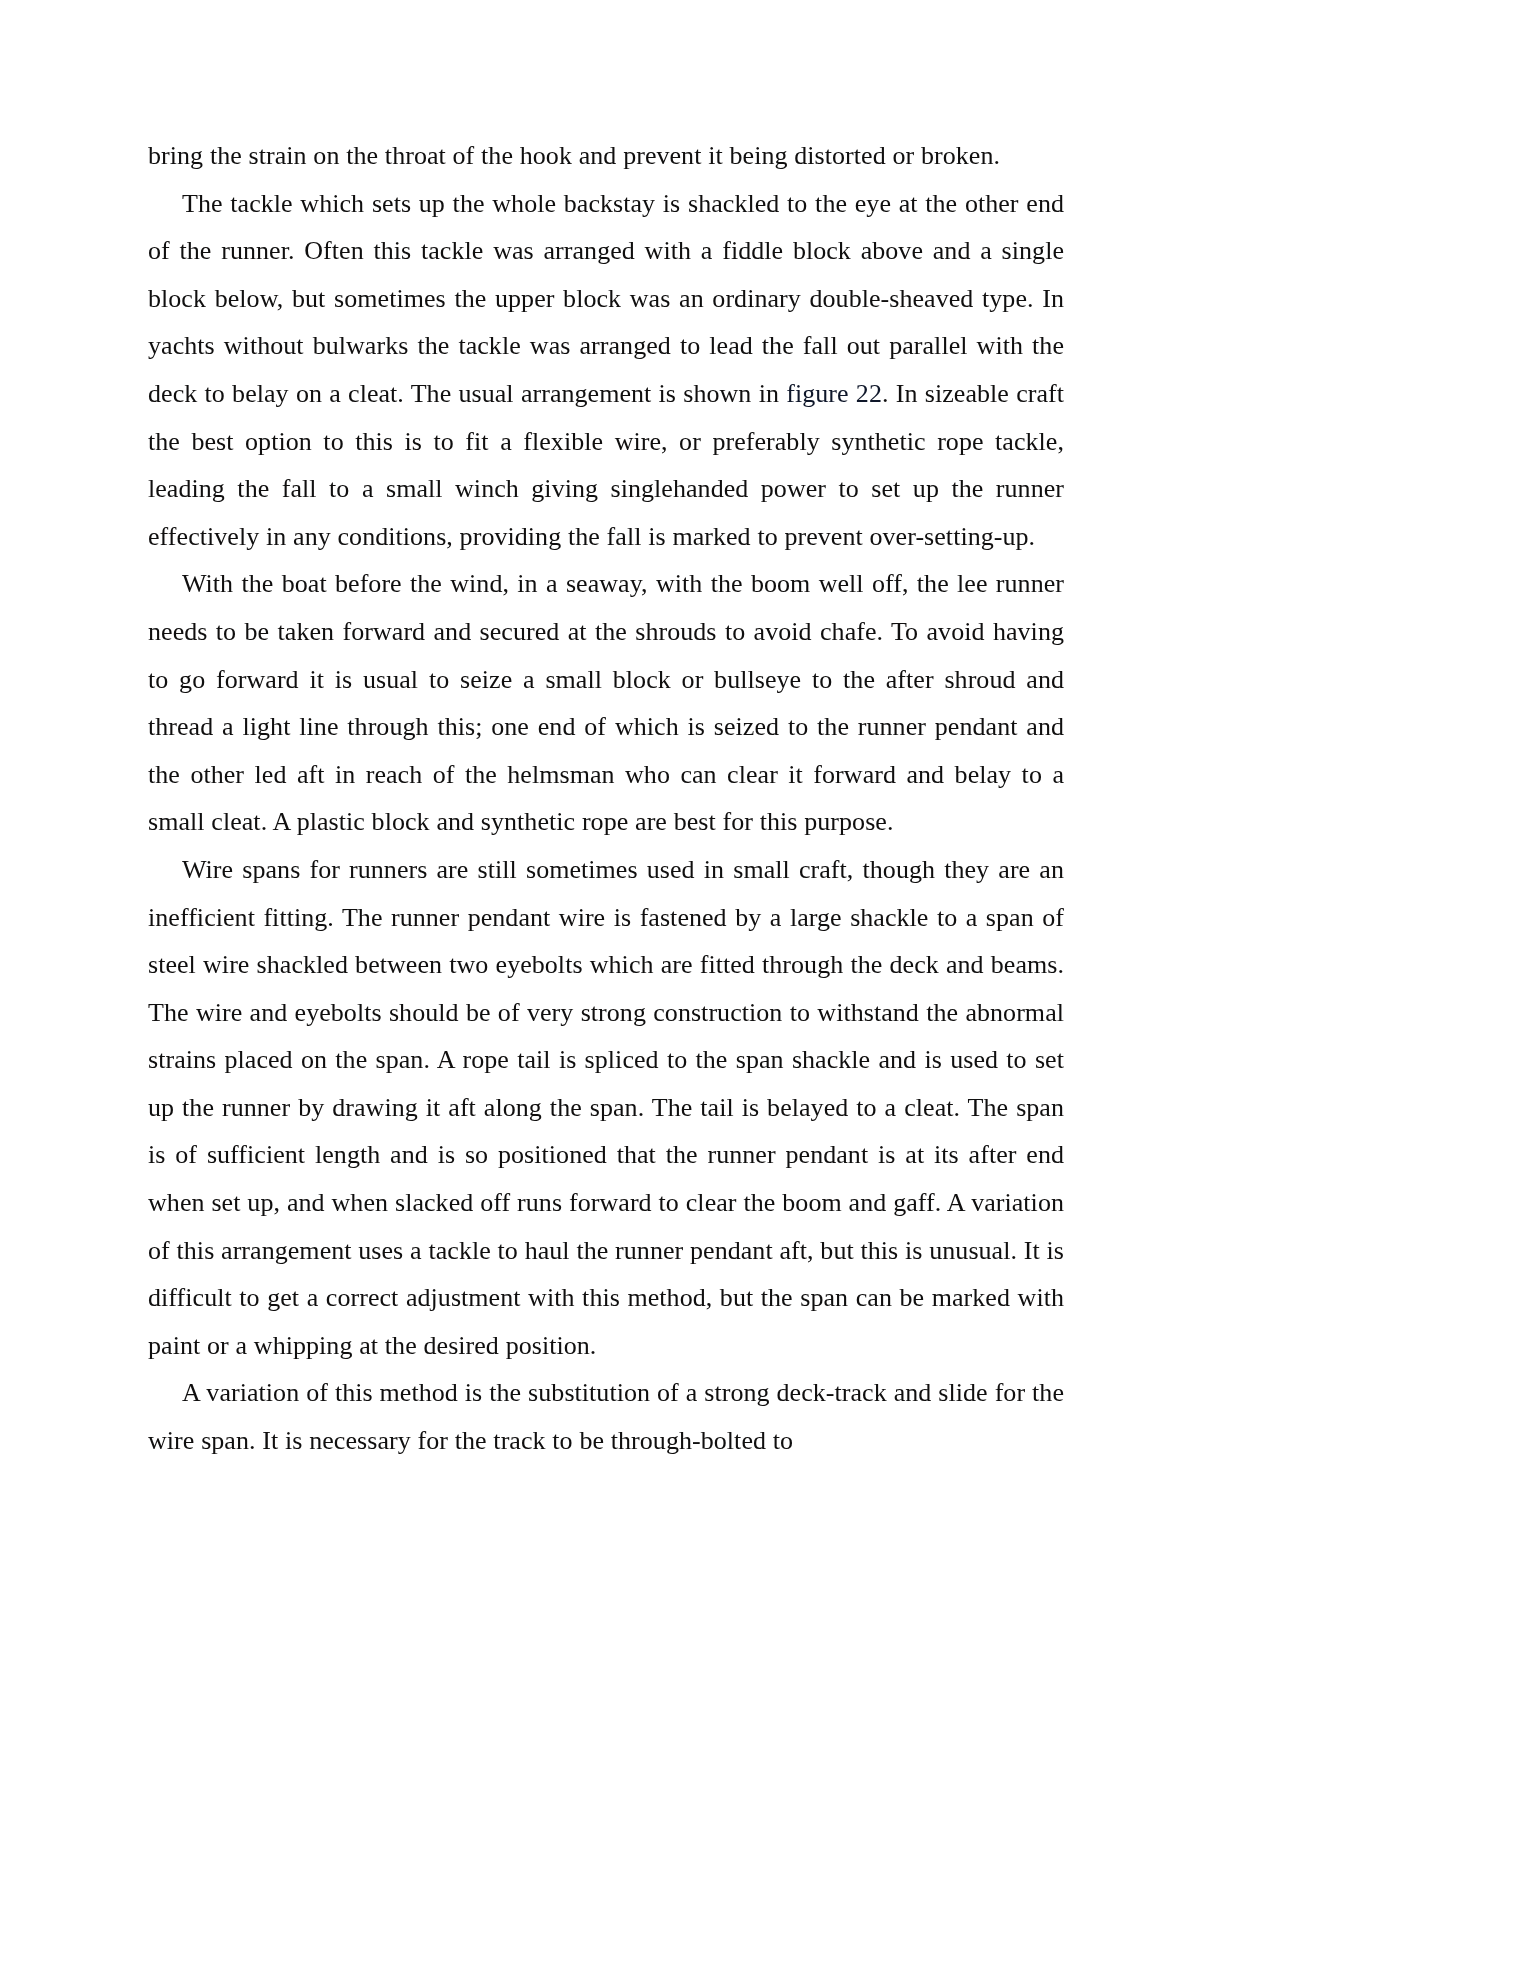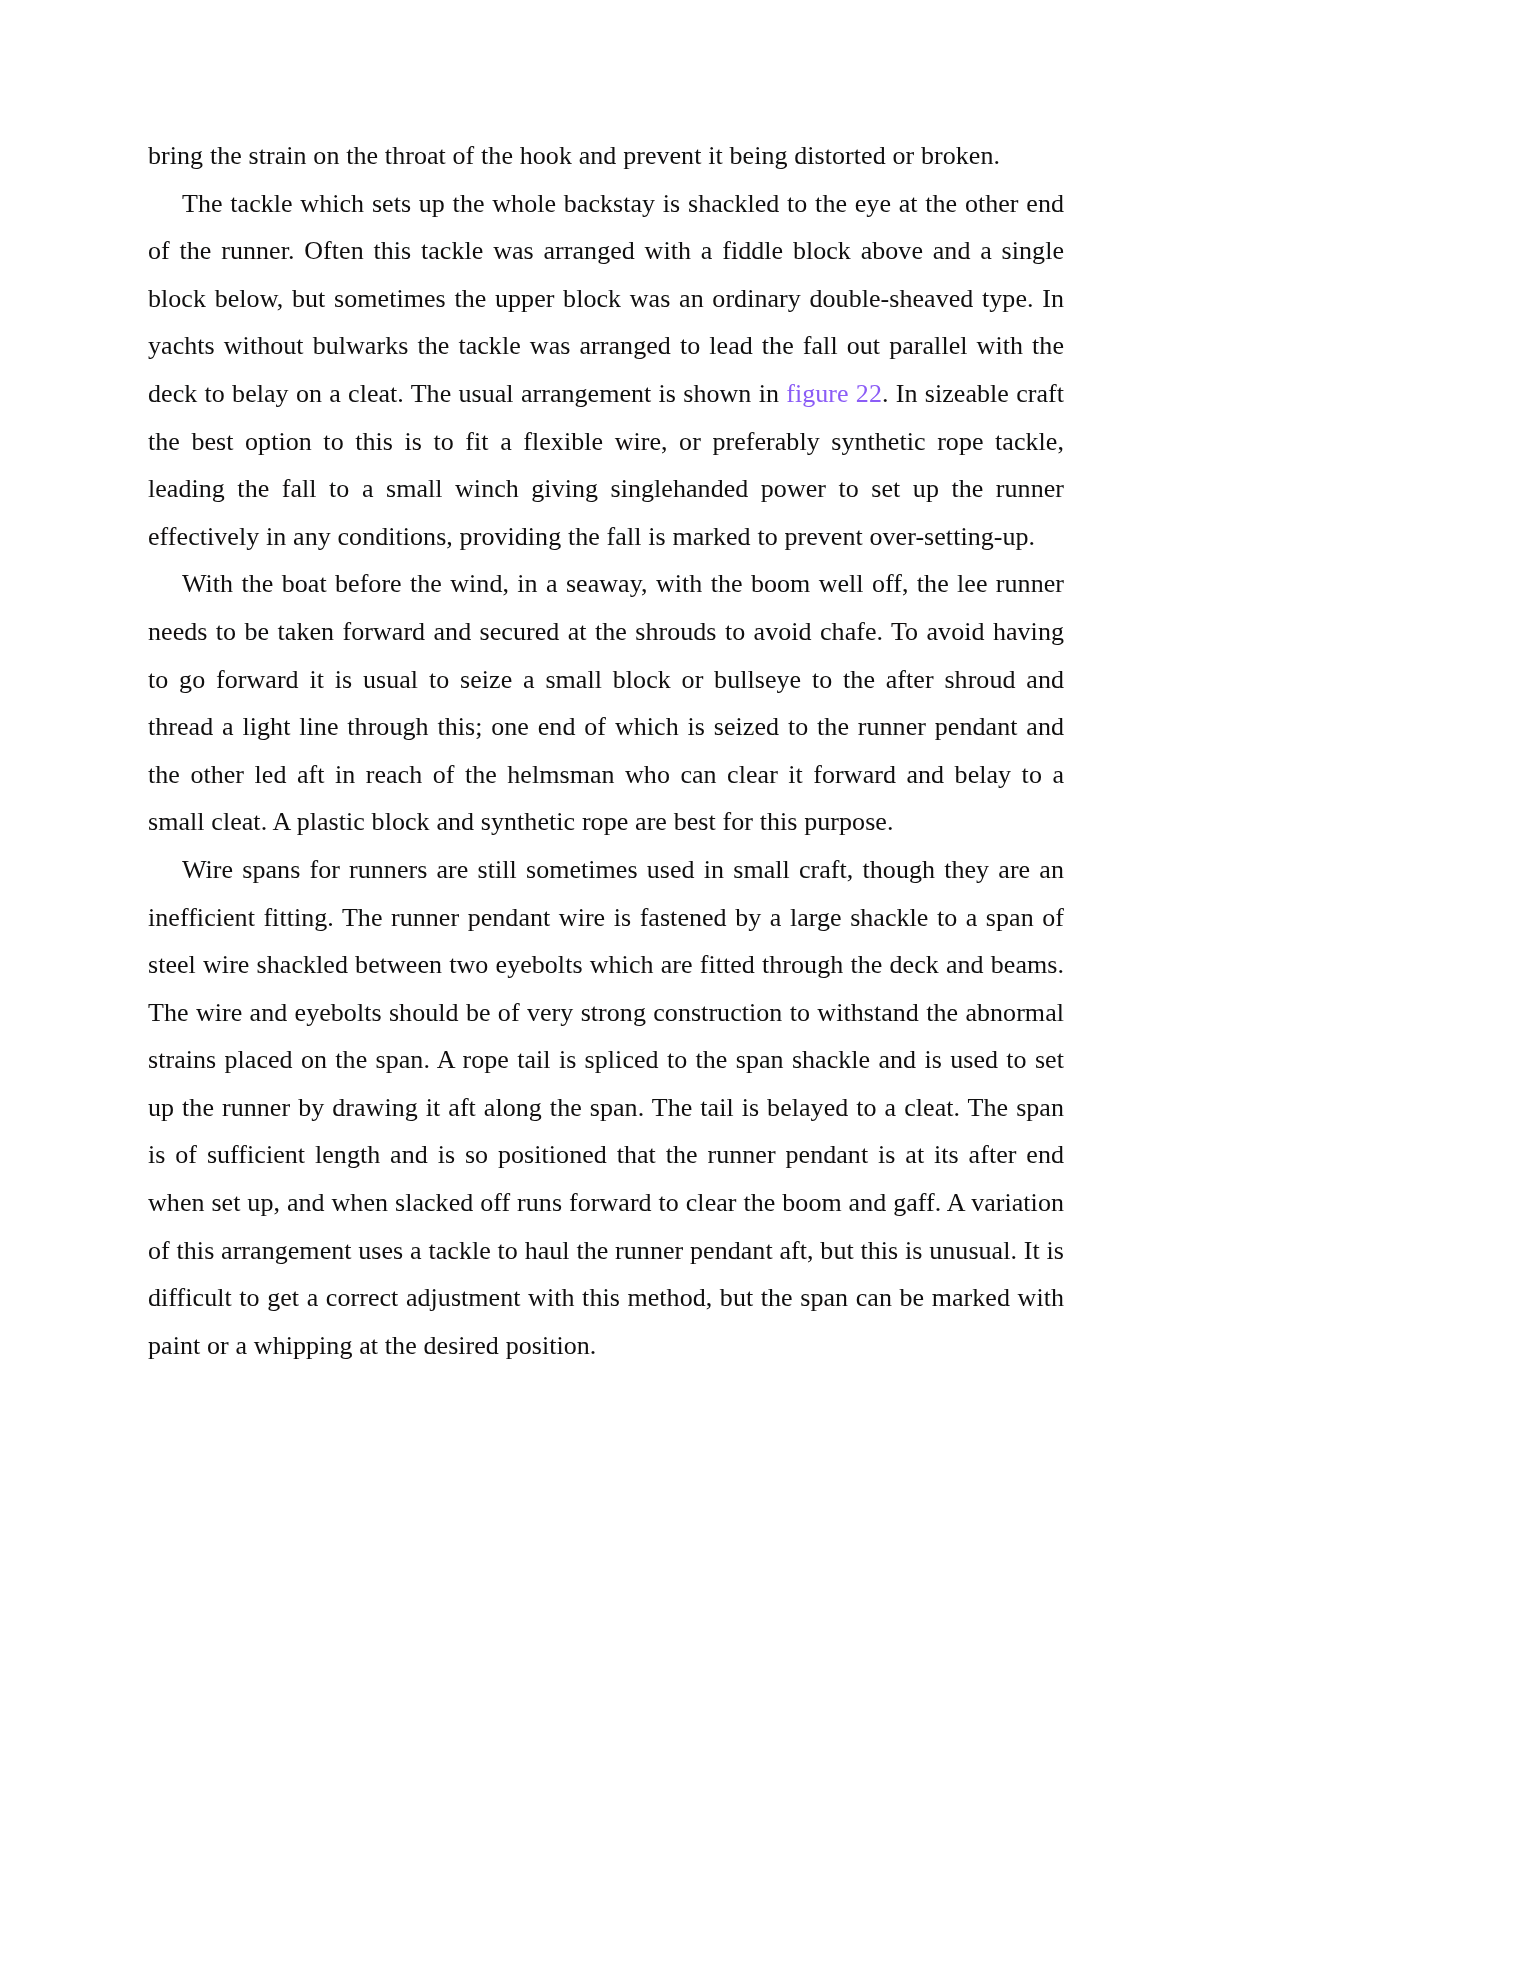--- a/index.html
+++ b/index.html
@@ -35,35 +35,36 @@
     text-align: justify;
     text-justify: inter-word;
     color: #100f0f;
     letter-spacing: 0.05px;
     word-spacing: 0.2px;
   }
   p.para.indent {
     text-indent: 34px;
   }
   a.doclink {
-    color: #8b5cf6;
+    color: #0f172a;
     text-decoration: none;
     margin-top: 8px;
   }
 </style>
 </head>
 <body>
 
 <div id="page">
   <div id="text-column">
 
     <p class="para">bring the strain on the throat of the hook and prevent it being distorted or broken.</p>
 
     <p class="para indent"><span>The tackle which sets up the whole backstay is shackled to the eye at the other end of the runner. Often this tackle was arranged with a fiddle block above and a single block below, but sometimes the upper block was an ordinary double-sheaved type. In yachts without bulwarks the tackle was arranged to lead the fall out parallel with the deck to belay on a cleat. The usual arrangement is shown in </span><a class="doclink" href="#">figure 22</a><span>. In sizeable craft the best option to this is to fit a flexible wire, or preferably synthetic rope tackle, leading the fall to a small winch giving singlehanded power to set up the runner effectively in any conditions, providing the fall is marked to prevent over-setting-up.</span></p>
 
 
     <p class="para indent">With the boat before the wind, in a seaway, with the boom well off, the lee runner needs to be taken forward and secured at the shrouds to avoid chafe. To avoid having to go forward it is usual to seize a small block or bullseye to the after shroud and thread a light line through this; one end of which is seized to the runner pendant and the other led aft in reach of the helmsman who can clear it forward and belay to a small cleat. A plastic block and synthetic rope are best for this purpose.</p>
 
     <p class="para indent">Wire spans for runners are still sometimes used in small craft, though they are an inefficient fitting. The runner pendant wire is fastened by a large shackle to a span of steel wire shackled between two eyebolts which are fitted through the deck and beams. The wire and eyebolts should be of very strong construction to withstand the abnormal strains placed on the span. A rope tail is spliced to the span shackle and is used to set up the runner by drawing it aft along the span. The tail is belayed to a cleat. The span is of sufficient length and is so positioned that the runner pendant is at its after end when set up, and when slacked off runs forward to clear the boom and gaff. A variation of this arrangement uses a tackle to haul the runner pendant aft, but this is unusual. It is difficult to get a correct adjustment with this method, but the span can be marked with paint or a whipping at the desired position.</p>
 
+    <p class="para indent">A variation of this method is the substitution of a strong deck-track and slide for the wire span. It is necessary for the track to be through-bolted to</p>
 
   </div>
 </div>
 
 </body></html>

